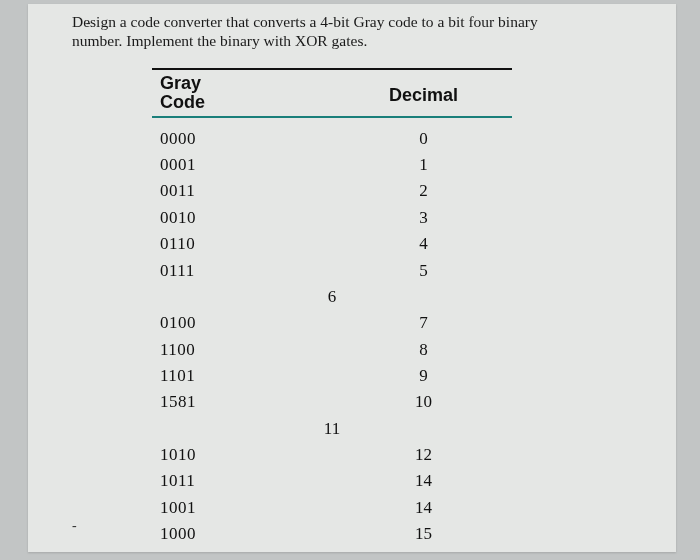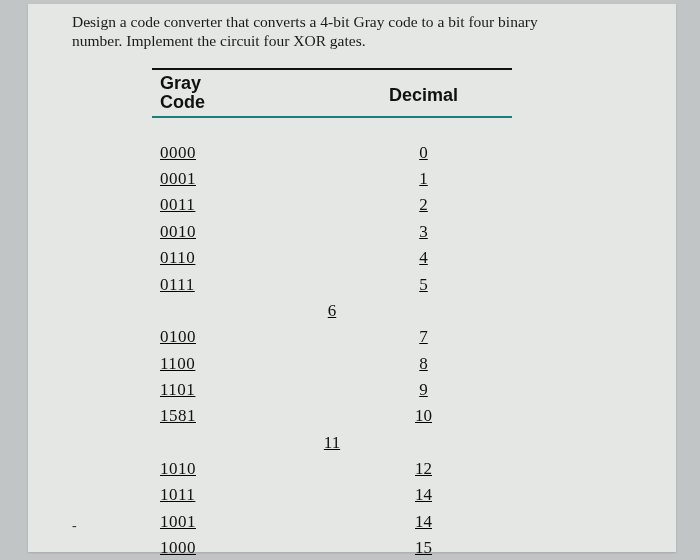--- a/index.html
+++ b/index.html
@@ -59,22 +59,21 @@
   .th-gray {
     width: 175px;
     padding-left: 8px;
   }
   .th-dec {
     flex: 1;
     text-align: center;
     margin-top: 12px;
   }
   .tbody {
-    padding-top: 22px;
-    text-decoration: underline;
+    padding-top: 8px;
   }
   .row {
     display: flex;
     font-size: 17px;
     line-height: 1.55;
     color: #111;
     font-family: Georgia, 'Times New Roman', serif;
   }
   .cell-gray {
     width: 175px;
@@ -95,21 +94,21 @@
 </style>
 </head>
 <body>
 
 <div class="paper">
 
   <div class="bullet">-</div>
 
   <div class="problem">
     <span>Design a code converter that converts a 4-bit Gray code to a bit four binary</span><br>
-    <span>number. Implement the circuit four XOR gates.</span>
+    <span>number. Implement the binary with XOR gates.</span>
   </div>
 
   <div class="table-wrap">
     <div class="thead">
       <div class="th th-gray">
         <span>Gray</span><br>
         <span>Code</span>
       </div>
       <div class="th th-dec">
         <span>Decimal</span><br>

